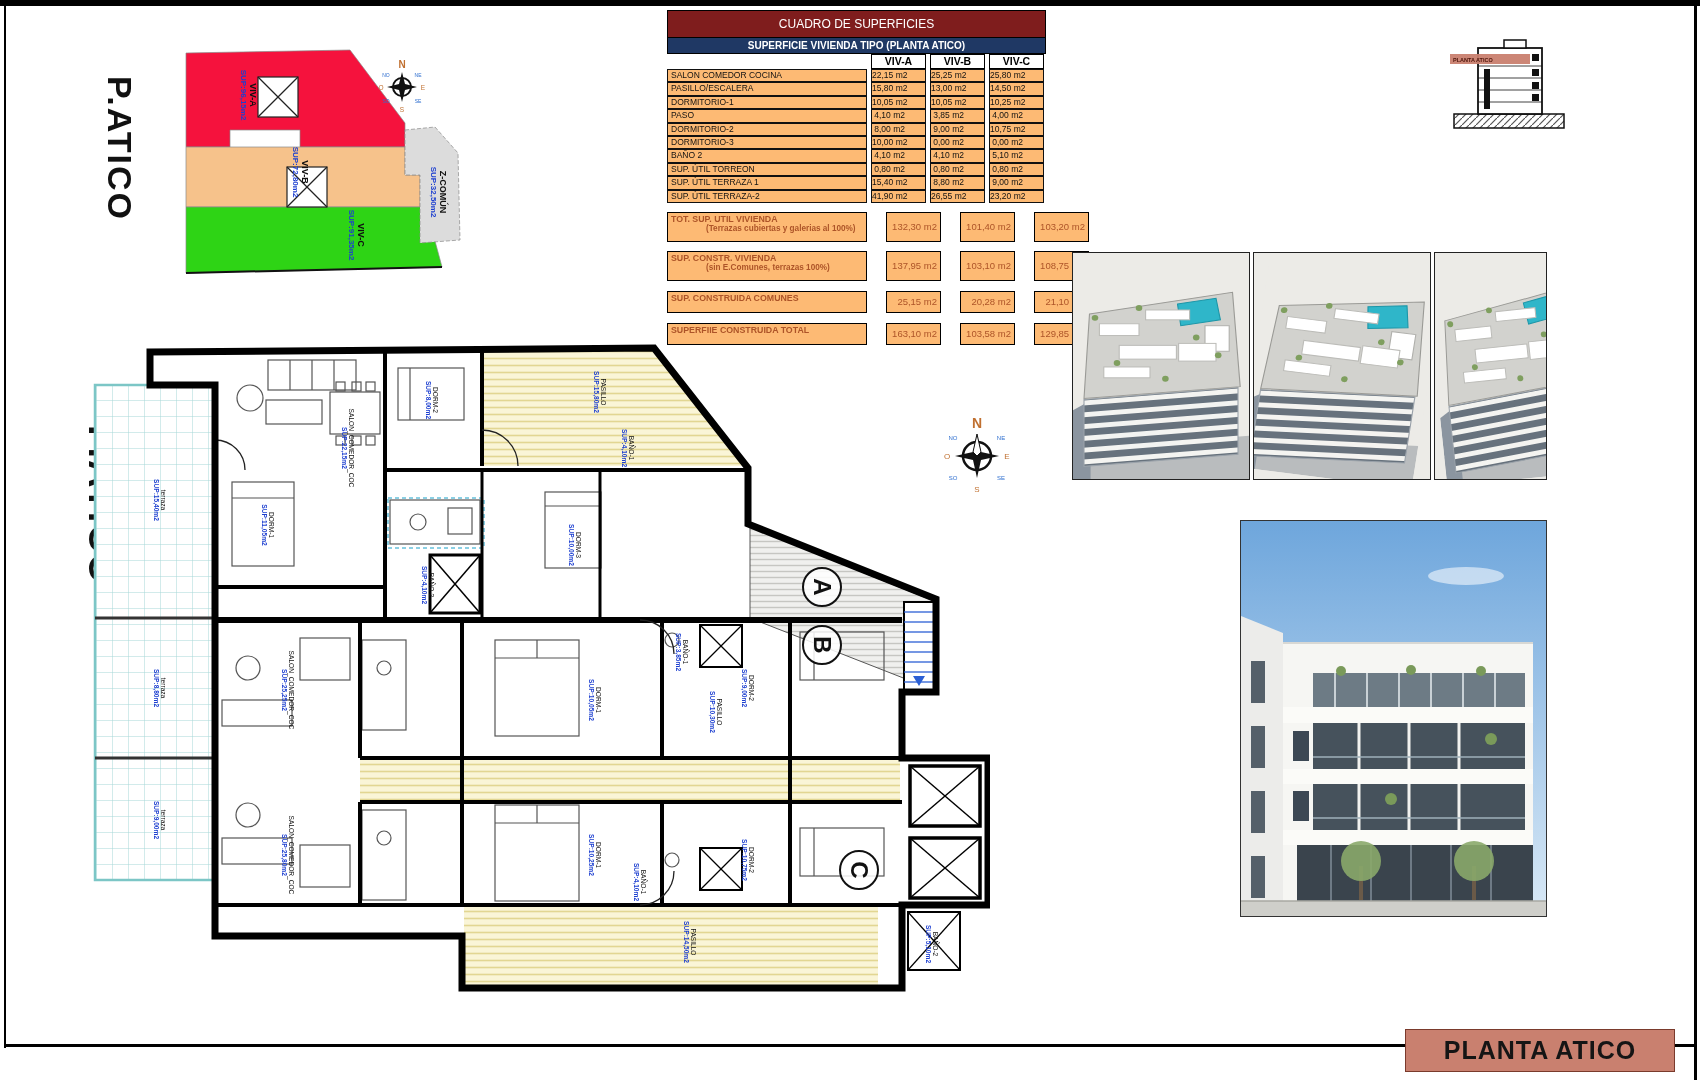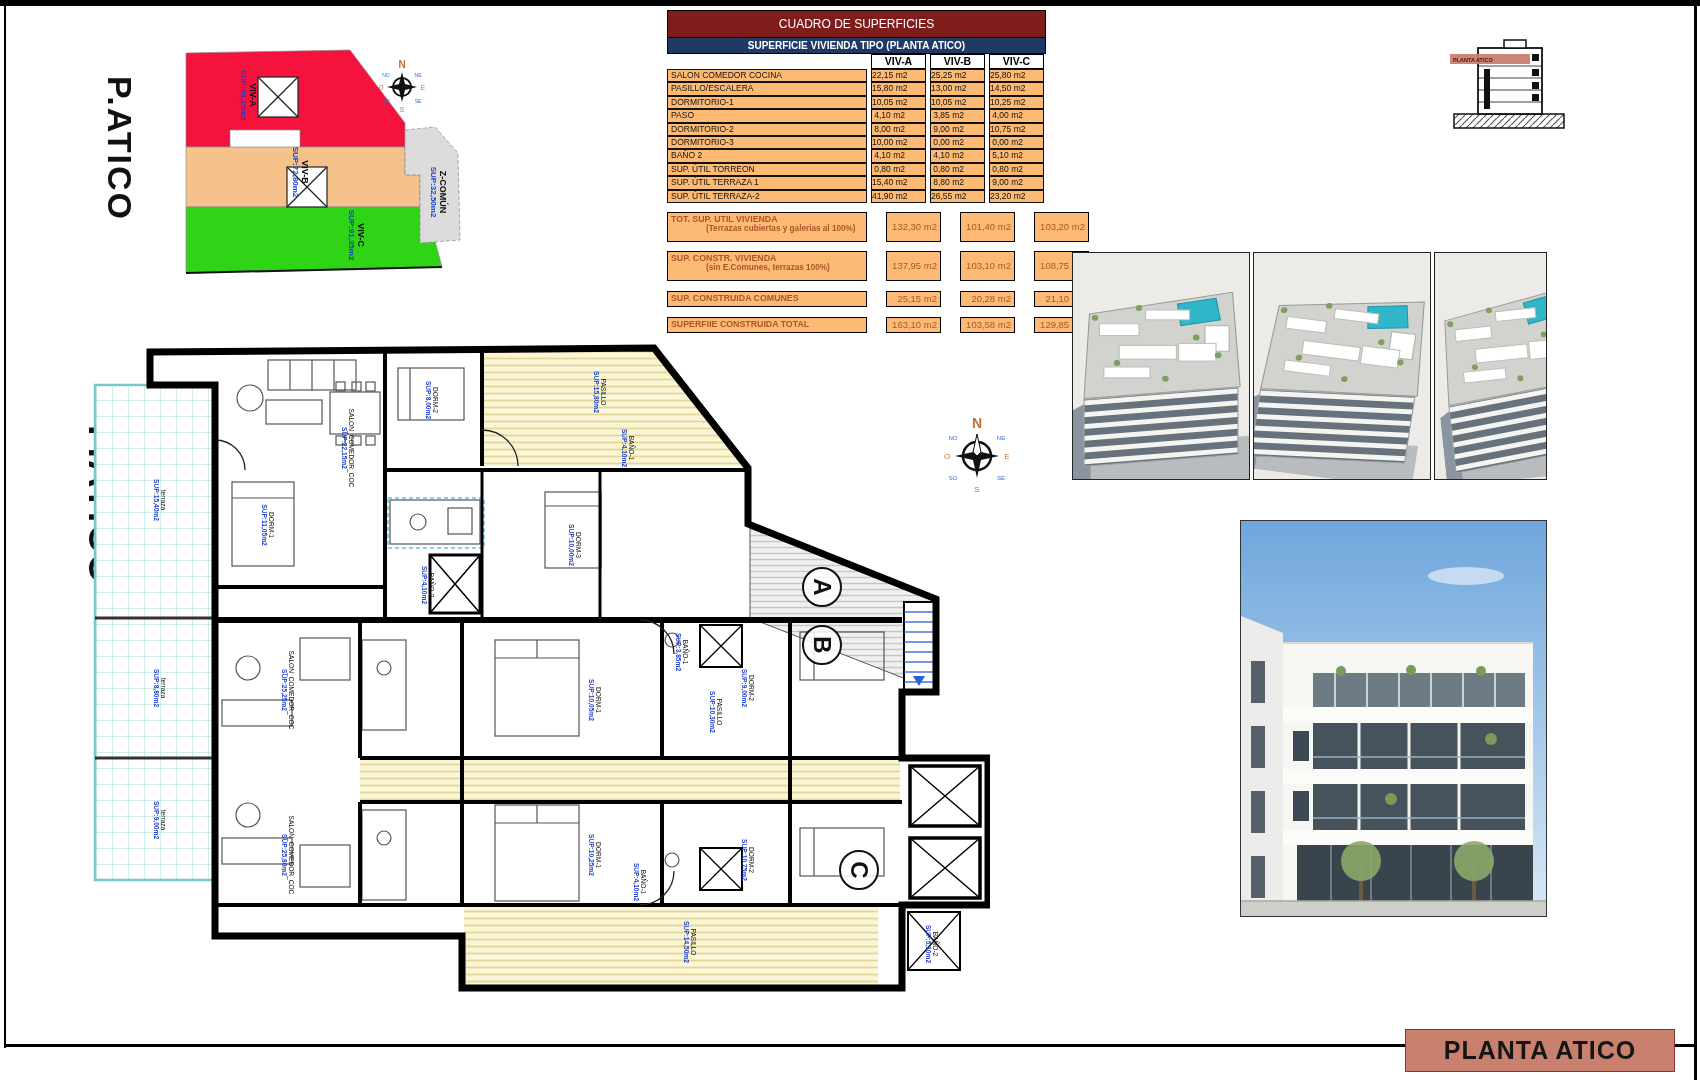--- a/index.html
+++ b/index.html
@@ -18,21 +18,21 @@
   .thead,.trow,.srow{display:grid;grid-template-columns:200px 55px 55px 55px;column-gap:4px;}
   .thead{height:15px;}
   .thead .hcell{border:1.6px solid #000;font-weight:bold;font-size:10.5px;text-align:center;line-height:13px;}
   .thead .empty{border:none;}
   .trow{height:13.4px;}
   .tcell{border:1px solid #111;font-size:8.5px;line-height:11.5px;overflow:hidden;white-space:nowrap;background:#fdba74;}
   .tcell.lab{padding-left:3px;color:#111;}
   .tcell.val{text-align:right;padding-right:20px;color:#111;}
   .srow{margin-top:9px;gap:19px;}
   .srow.tall{height:30px;}
-  .srow.short{height:16px;margin-top:10px;}
+  .srow.short{height:22px;margin-top:10px;}
   .srow .tcell{border:1.7px solid #000;}
   .slab{padding-left:3px;color:#ad5428;font-weight:bold;font-size:8.8px;line-height:10px;padding-top:1px;}
   .slab .sub{font-weight:bold;font-size:8.2px;padding-left:35px;}
   .sval{text-align:right;padding-right:3px;color:#ad5428;font-weight:normal;font-size:9.5px;
         display:flex;align-items:center;justify-content:flex-end;}
   
   .plan-label{position:absolute;transform:translate(-50%,-50%) rotate(90deg);text-align:center;
               white-space:nowrap;line-height:1.12;z-index:30;}
   .plan-label .rname{display:block;color:#111;font-size:6.6px;}
   .plan-label .rsup{display:block;color:#1d3fd0;font-weight:bold;font-size:6.6px;}

